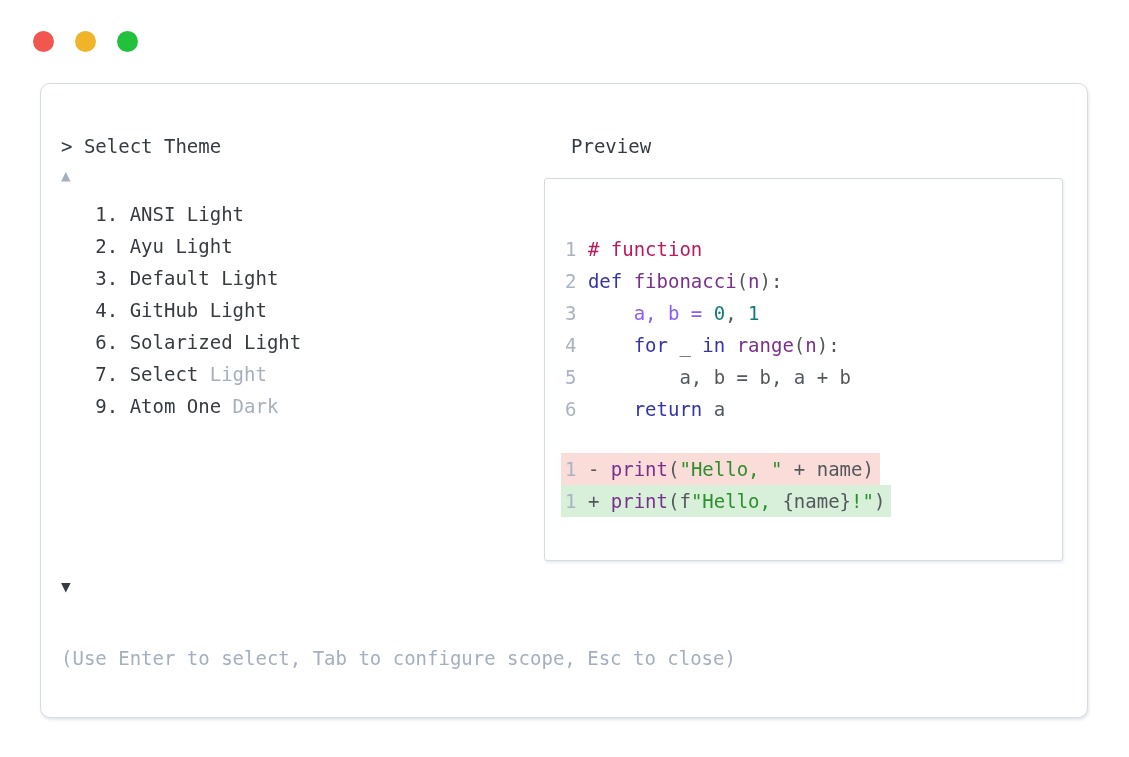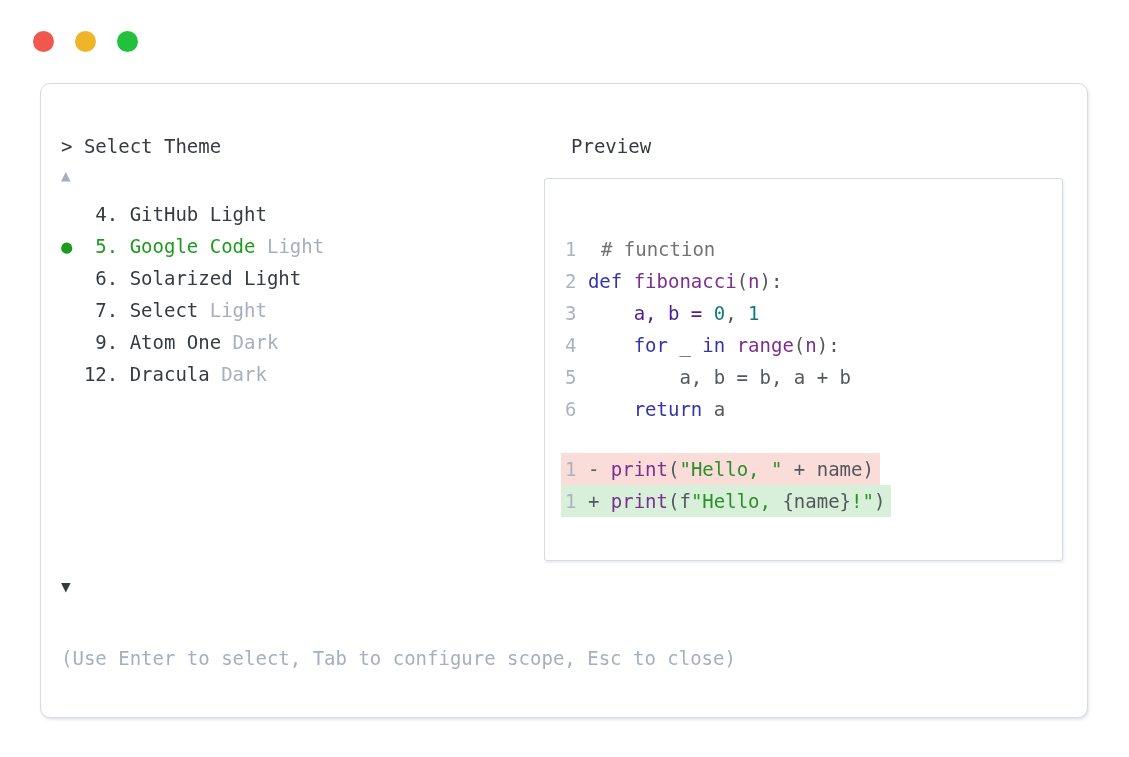--- a/index.html
+++ b/index.html
@@ -95,39 +95,40 @@
     <span class="light green"></span>
   </div>
 
   <div class="panel">
 
     <div class="prompt">&gt; Select Theme</div>
 
     <div class="scroll-up">▲</div>
 
     <div class="theme-list">
+        <div class="row"><span class="gutter"> </span><span class="num">1.</span> <span class="name">ANSI</span> <span class="variant">Light</span></div>
+        <div class="row"><span class="gutter"> </span><span class="num">2.</span> <span class="name">Ayu</span> <span class="variant">Light</span></div>
+        <div class="row"><span class="gutter"> </span><span class="num">3.</span> <span class="name">Default</span> <span class="variant">Light</span></div>
         <div class="row"><span class="gutter"> </span><span class="num">4.</span> <span class="name">GitHub</span> <span class="variant">Light</span></div>
-        <div class="row selected"><span class="gutter">●</span><span class="num">5.</span> <span class="name">Google Code</span> <span class="variant muted">Light</span></div>
         <div class="row"><span class="gutter"> </span><span class="num">6.</span> <span class="name">Solarized</span> <span class="variant">Light</span></div>
         <div class="row"><span class="gutter"> </span><span class="num">7.</span> <span class="name">Select</span> <span class="variant muted">Light</span></div>
         <div class="row"><span class="gutter"> </span><span class="num">9.</span> <span class="name">Atom One</span> <span class="variant muted">Dark</span></div>
-        <div class="row"><span class="gutter"> </span><span class="num">12.</span> <span class="name">Dracula</span> <span class="variant muted">Dark</span></div>
       </div>
 
     <div class="scroll-down">▼</div>
 
     <div class="help">(Use Enter to select, Tab to configure scope, Esc to close)</div>
 
     <div class="preview-label">Preview</div>
 
     <div class="preview-box">
       <div id="code-area">
-          <div class="code-line"><span class="lineno">1</span> <span class="tok" style="color: #737373; margin-left: 13px;"># function</span></div>
+          <div class="code-line"><span class="lineno">1</span> <span class="tok" style="color: #be185d;"># function</span></div>
           <div class="code-line"><span class="lineno">2</span> <span class="tok" style="color: rgb(52, 52, 171);">def</span><span class="tok" style="color: rgb(83, 88, 93);"> </span><span class="tok" style="color: rgb(123, 47, 142);">fibonacci</span><span class="tok" style="color: rgb(83, 88, 93);">(</span><span class="tok" style="color: rgb(123, 47, 142);">n</span><span class="tok" style="color: rgb(83, 88, 93);">):</span></div>
-          <div class="code-line"><span class="lineno">3</span> <span class="tok" style="color: #4c1d95;">    a, b = </span><span class="tok" style="color: rgb(17, 123, 123);">0</span><span class="tok" style="color: rgb(83, 88, 93);">, </span><span class="tok" style="color: rgb(17, 123, 123);">1</span></div>
+          <div class="code-line"><span class="lineno">3</span> <span class="tok" style="color: #8b5cf6;">    a, b = </span><span class="tok" style="color: rgb(17, 123, 123);">0</span><span class="tok" style="color: rgb(83, 88, 93);">, </span><span class="tok" style="color: rgb(17, 123, 123);">1</span></div>
           <div class="code-line"><span class="lineno">4</span> <span class="tok" style="color: rgb(83, 88, 93);">    </span><span class="tok" style="color: rgb(52, 52, 171);">for</span><span class="tok" style="color: rgb(83, 88, 93);"> _ </span><span class="tok" style="color: rgb(52, 52, 171);">in</span><span class="tok" style="color: rgb(83, 88, 93);"> </span><span class="tok" style="color: rgb(123, 47, 142);">range</span><span class="tok" style="color: rgb(83, 88, 93);">(</span><span class="tok" style="color: rgb(123, 47, 142);">n</span><span class="tok" style="color: rgb(83, 88, 93);">):</span></div>
           <div class="code-line"><span class="lineno">5</span> <span class="tok" style="color: rgb(83, 88, 93);">        a, b = b, a + b</span></div>
           <div class="code-line"><span class="lineno">6</span> <span class="tok" style="color: rgb(83, 88, 93);">    </span><span class="tok" style="color: rgb(52, 52, 171);">return</span><span class="tok" style="color: rgb(83, 88, 93);"> a</span></div>
           <div class="code-gap"></div>
           <div class="code-line diff removed"><span class="diff-bg"><span class="lineno">1</span> <span class="tok" style="color: rgb(83, 88, 93);">- </span><span class="tok" style="color: rgb(123, 47, 142);">print</span><span class="tok" style="color: rgb(83, 88, 93);">(</span><span class="tok" style="color: rgb(43, 143, 43);">"Hello, "</span><span class="tok" style="color: rgb(83, 88, 93);"> + name</span><span class="tok" style="color: rgb(83, 88, 93);">)</span></span></div>
           <div class="code-line diff added"><span class="diff-bg"><span class="lineno">1</span> <span class="tok" style="color: rgb(83, 88, 93);">+ </span><span class="tok" style="color: rgb(123, 47, 142);">print</span><span class="tok" style="color: rgb(83, 88, 93);">(f</span><span class="tok" style="color: rgb(43, 143, 43);">"Hello, </span><span class="tok" style="color: rgb(83, 88, 93);">{name}</span><span class="tok" style="color: rgb(43, 143, 43);">!"</span><span class="tok" style="color: rgb(83, 88, 93);">)</span></span></div>
         </div>
     </div>
 
   </div>

